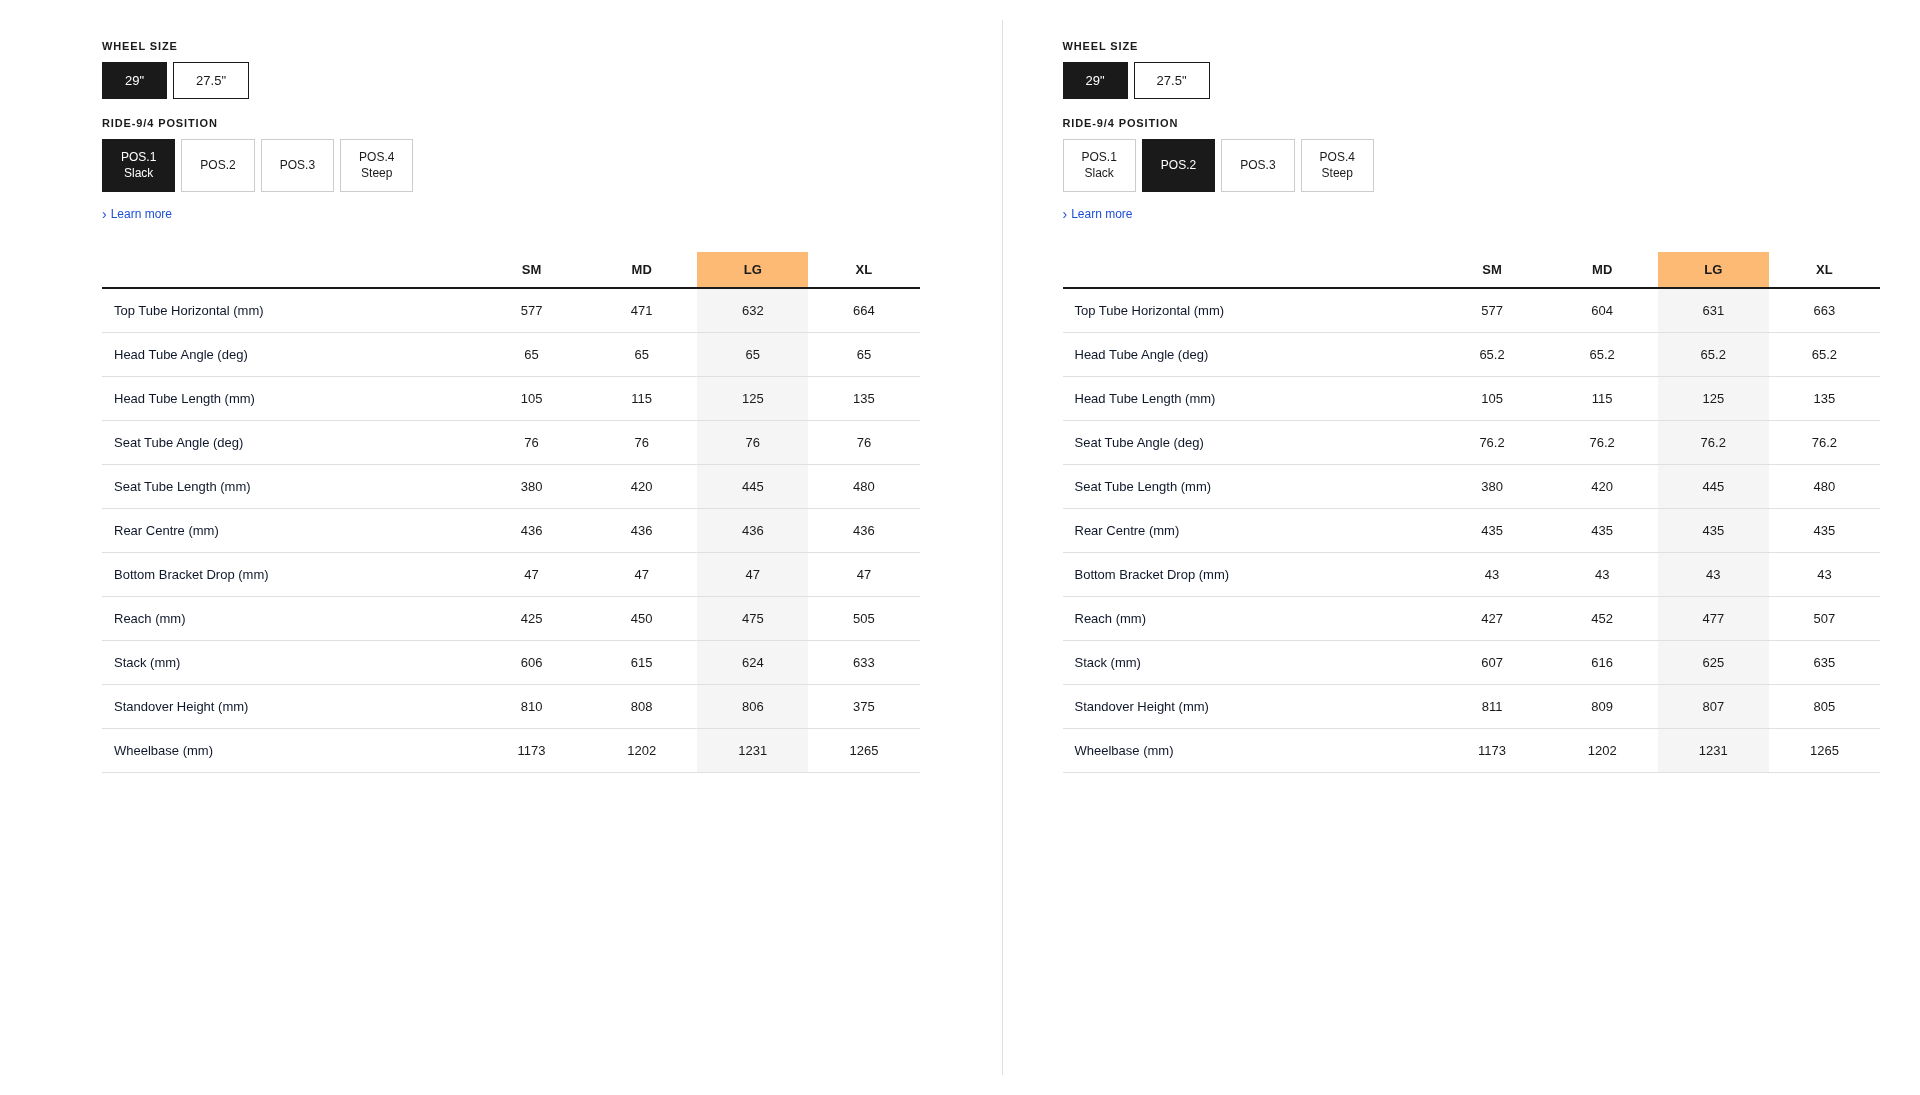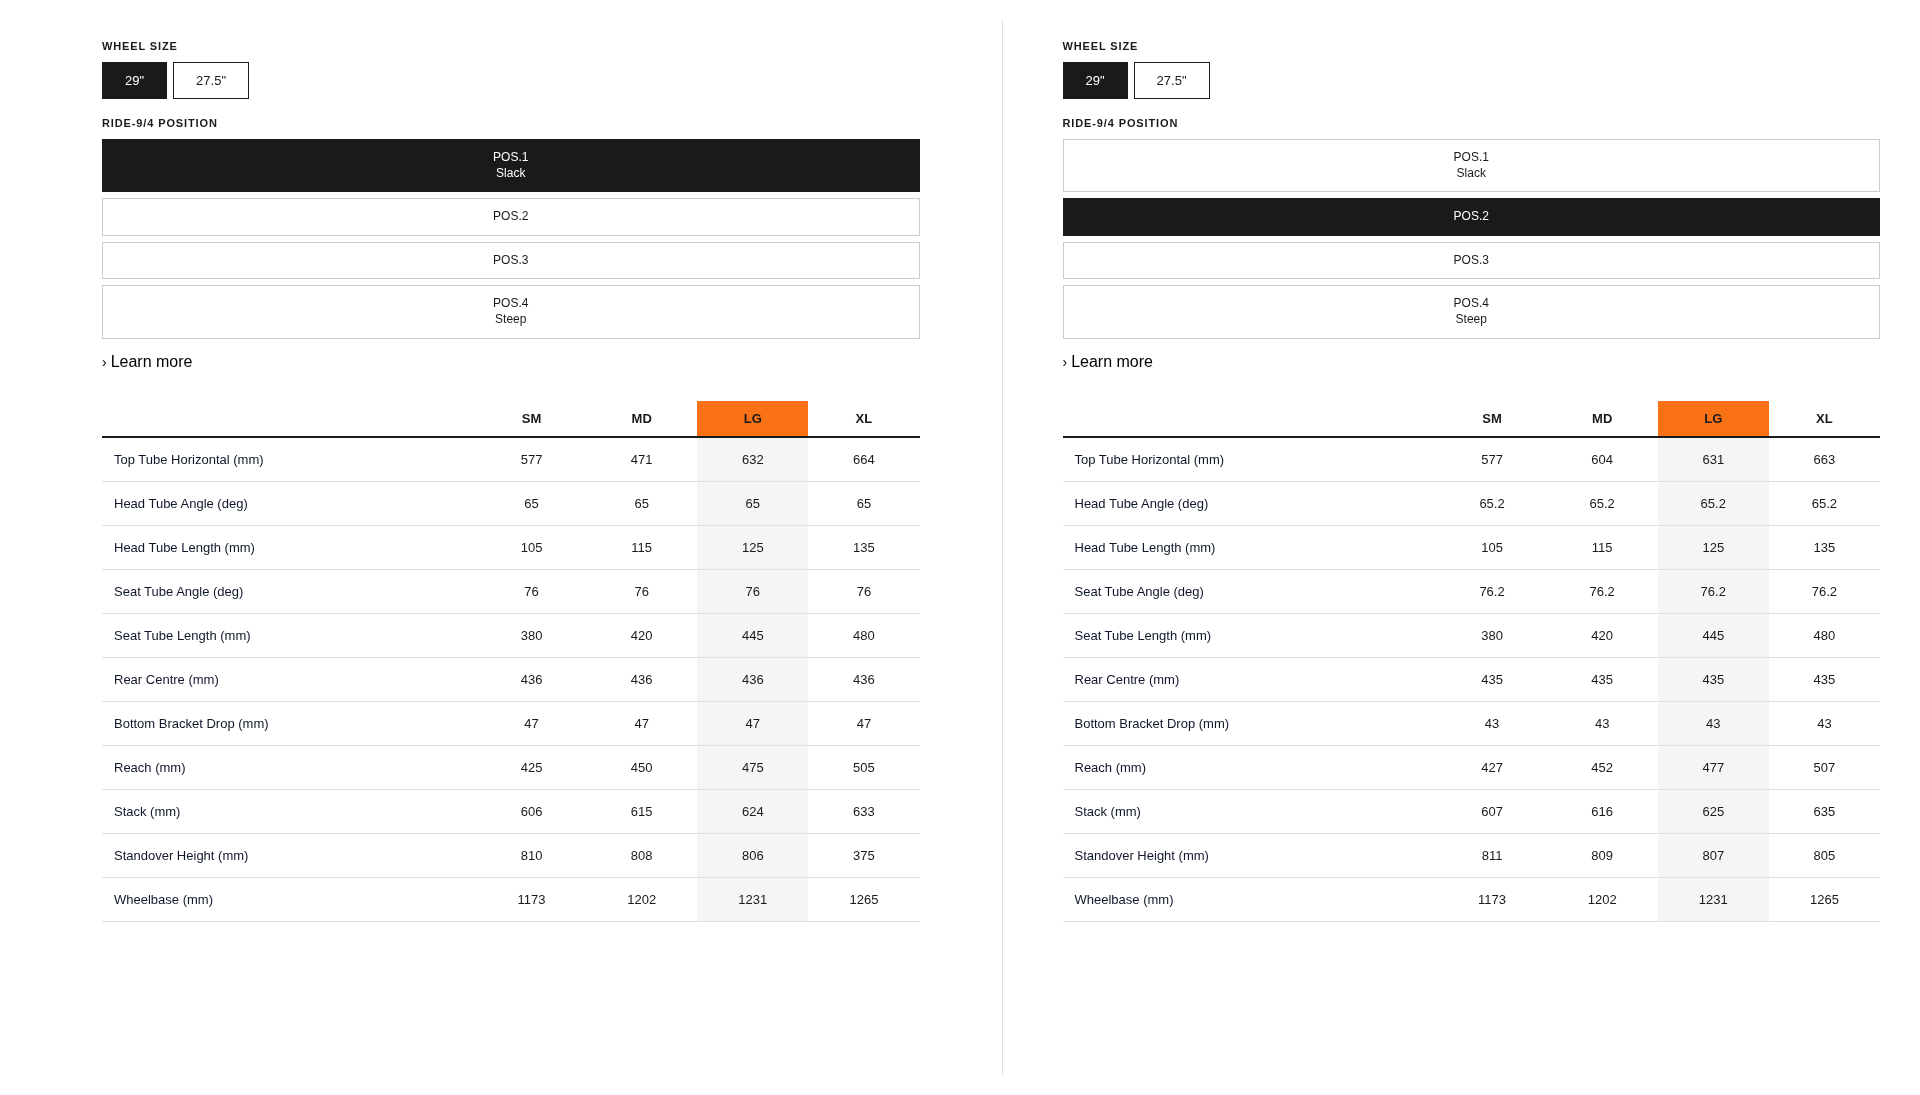--- a/index.html
+++ b/index.html
@@ -53,42 +53,41 @@
       background: #1a1a1a;
       color: #fff;
     }
 
     
     .pos-group {
       display: flex;
       gap: 6px;
       margin-bottom: 14px;
       flex-wrap: wrap;
-      flex-direction: column;
     }
     .btn-pos {
       border: 1px solid #ccc;
       background: #fff;
       padding: 10px 18px;
       font-size: 12px;
       font-weight: 500;
       cursor: pointer;
       color: #1a1a1a;
       text-align: center;
       line-height: 1.3;
     }
     .btn-pos.active {
       border-color: #1a1a1a;
       background: #1a1a1a;
       color: #fff;
     }
 
     .learn-more-link {
-      font-size: 16px;
-      color: #000000;
+      font-size: 12px;
+      color: #1d4ed8;
       text-decoration: none;
       display: inline-flex;
       align-items: center;
       gap: 4px;
       margin-bottom: 30px;
       cursor: pointer;
     }
     .learn-more-link::before {
       content: '›';
       font-size: 14px;
@@ -121,21 +120,21 @@
       text-align: left;
       color: #0f172a;
     }
     .spec-table tr:last-child td {
       border-bottom: 1px solid #e0e0e0;
     }
     .col-lg {
       background-color: #f5f5f5;
     }
     .spec-table th.col-lg {
-      background-color: #f97316;
+      background-color: #fdba74;
     }
   </style>
 </head>
 <body>
 
 <div class="page-container">
 <div class="panel"><div class="section-label">WHEEL SIZE</div><div class="button-group">
         <button class="btn-option active">29"</button>
         <button class="btn-option">27.5"</button>
       </div><div class="section-label">RIDE-9/4 POSITION</div><div class="pos-group">

